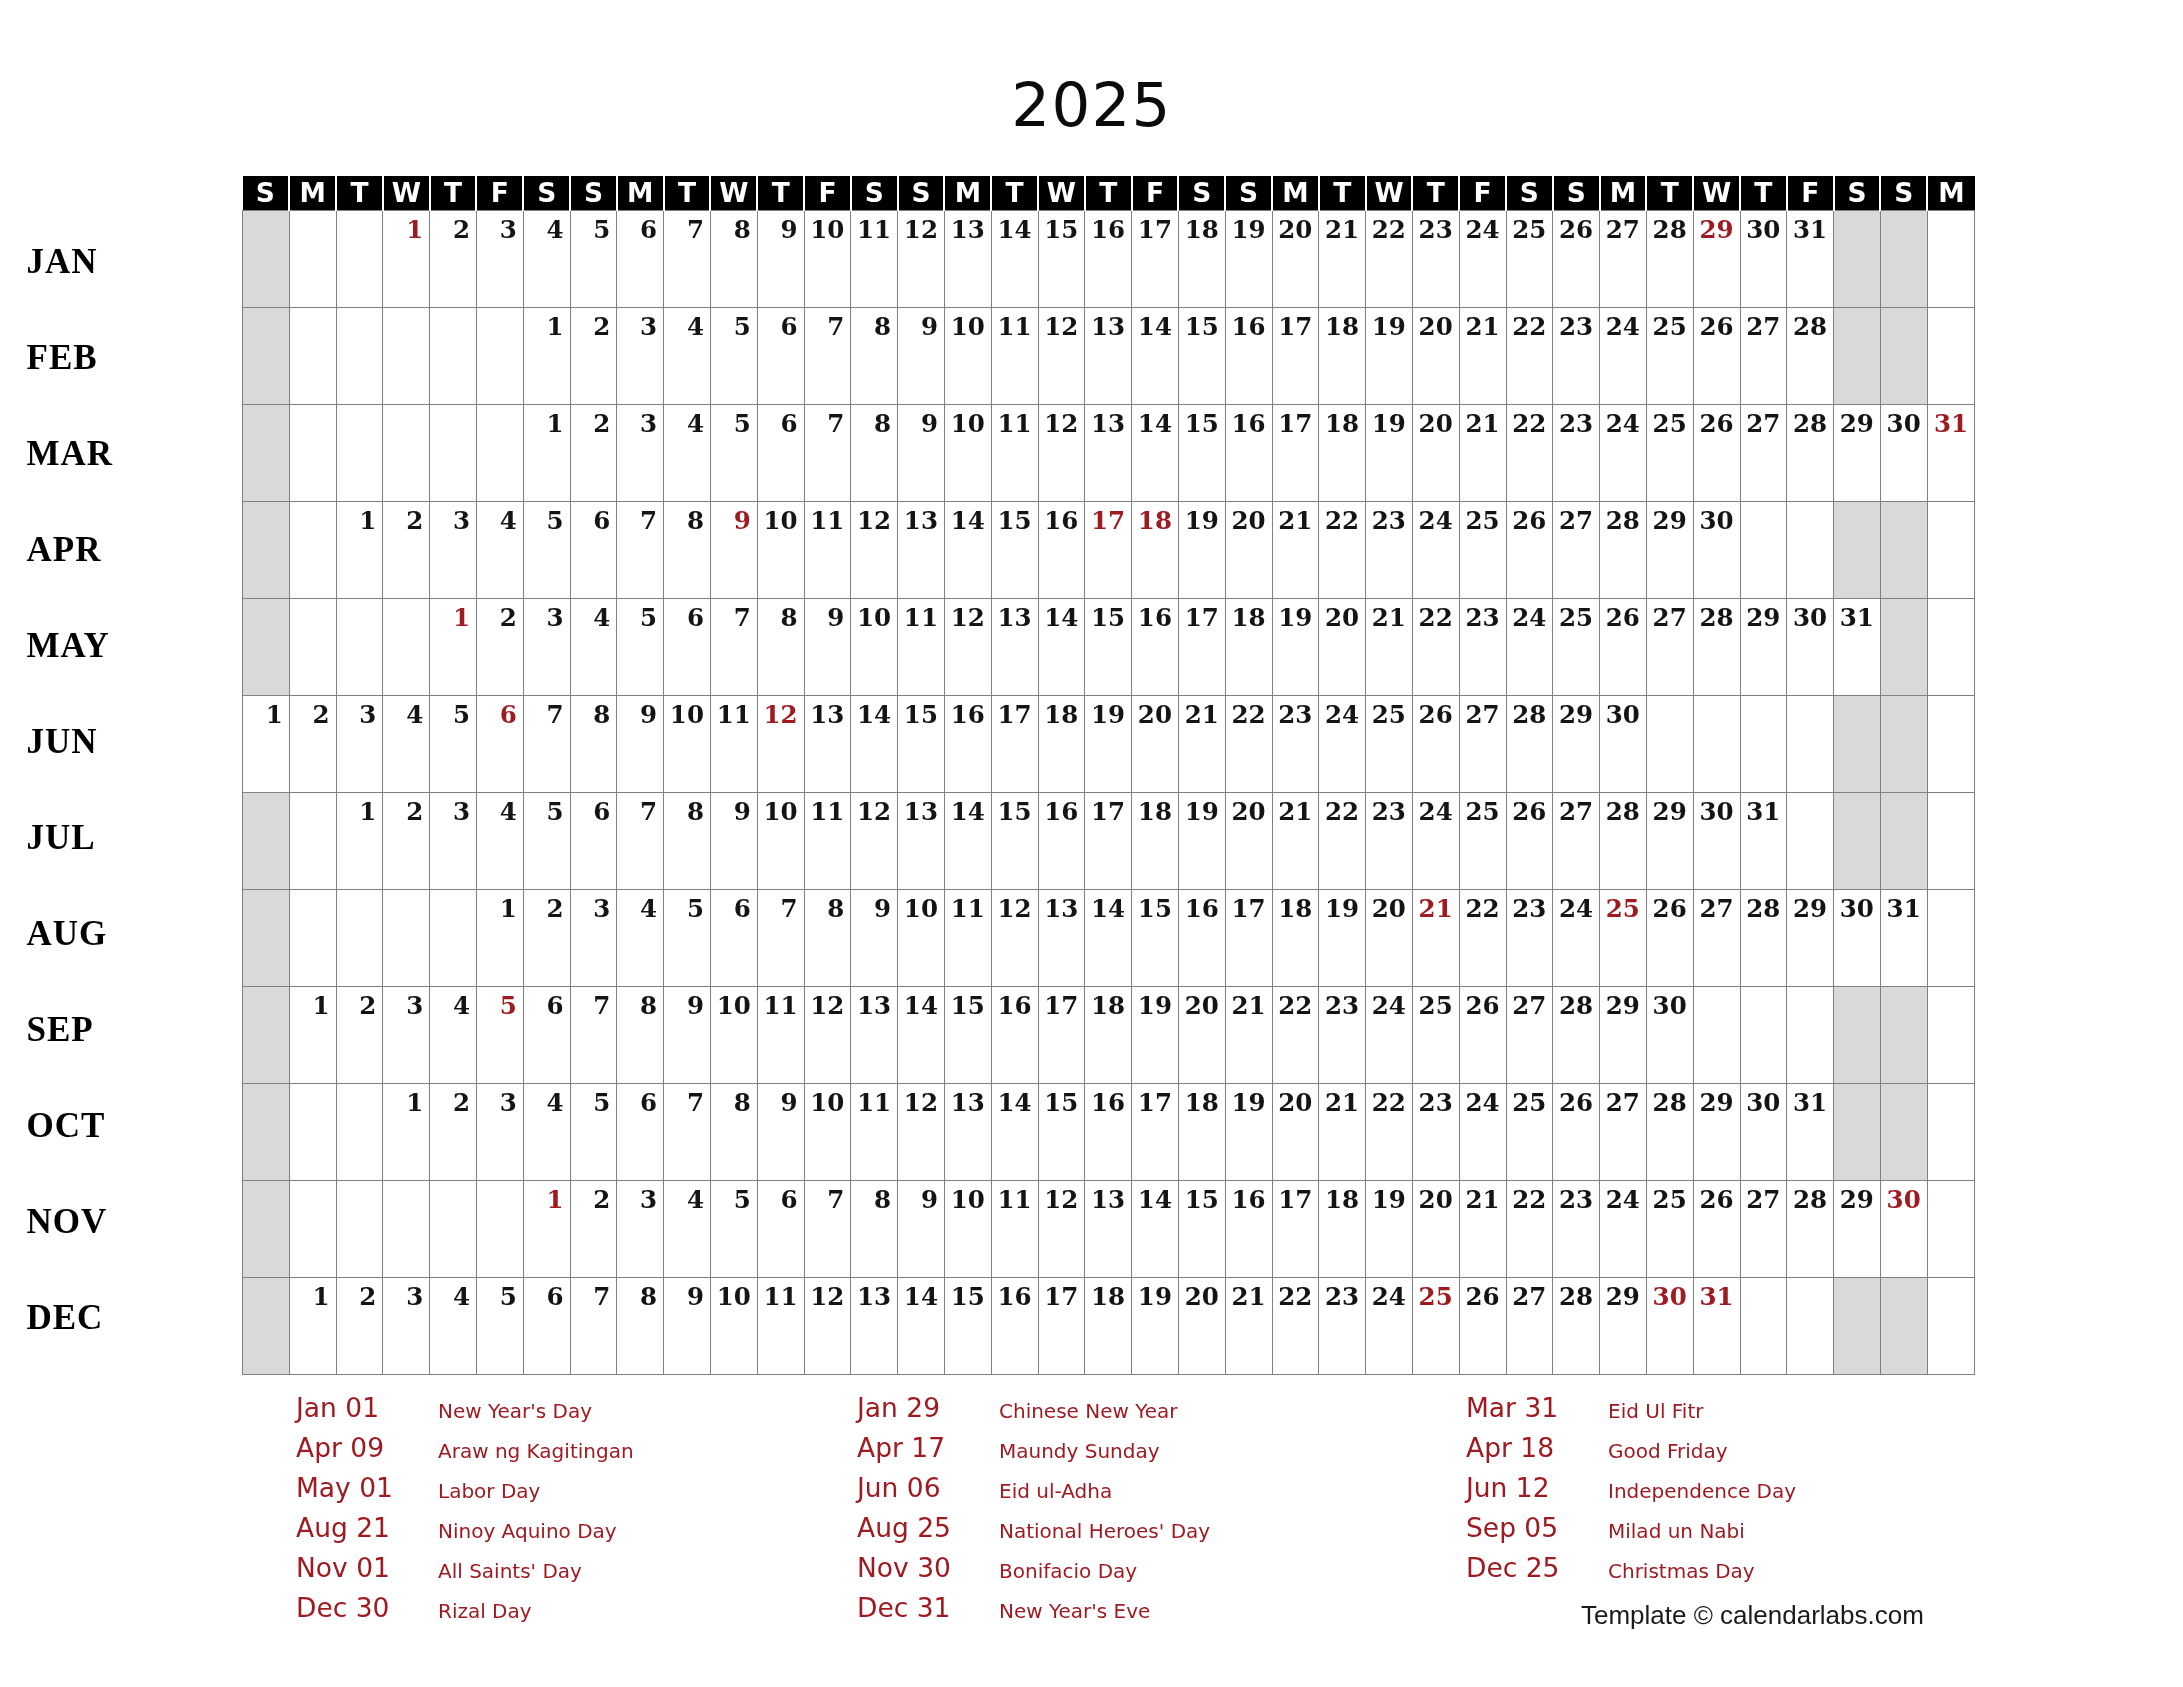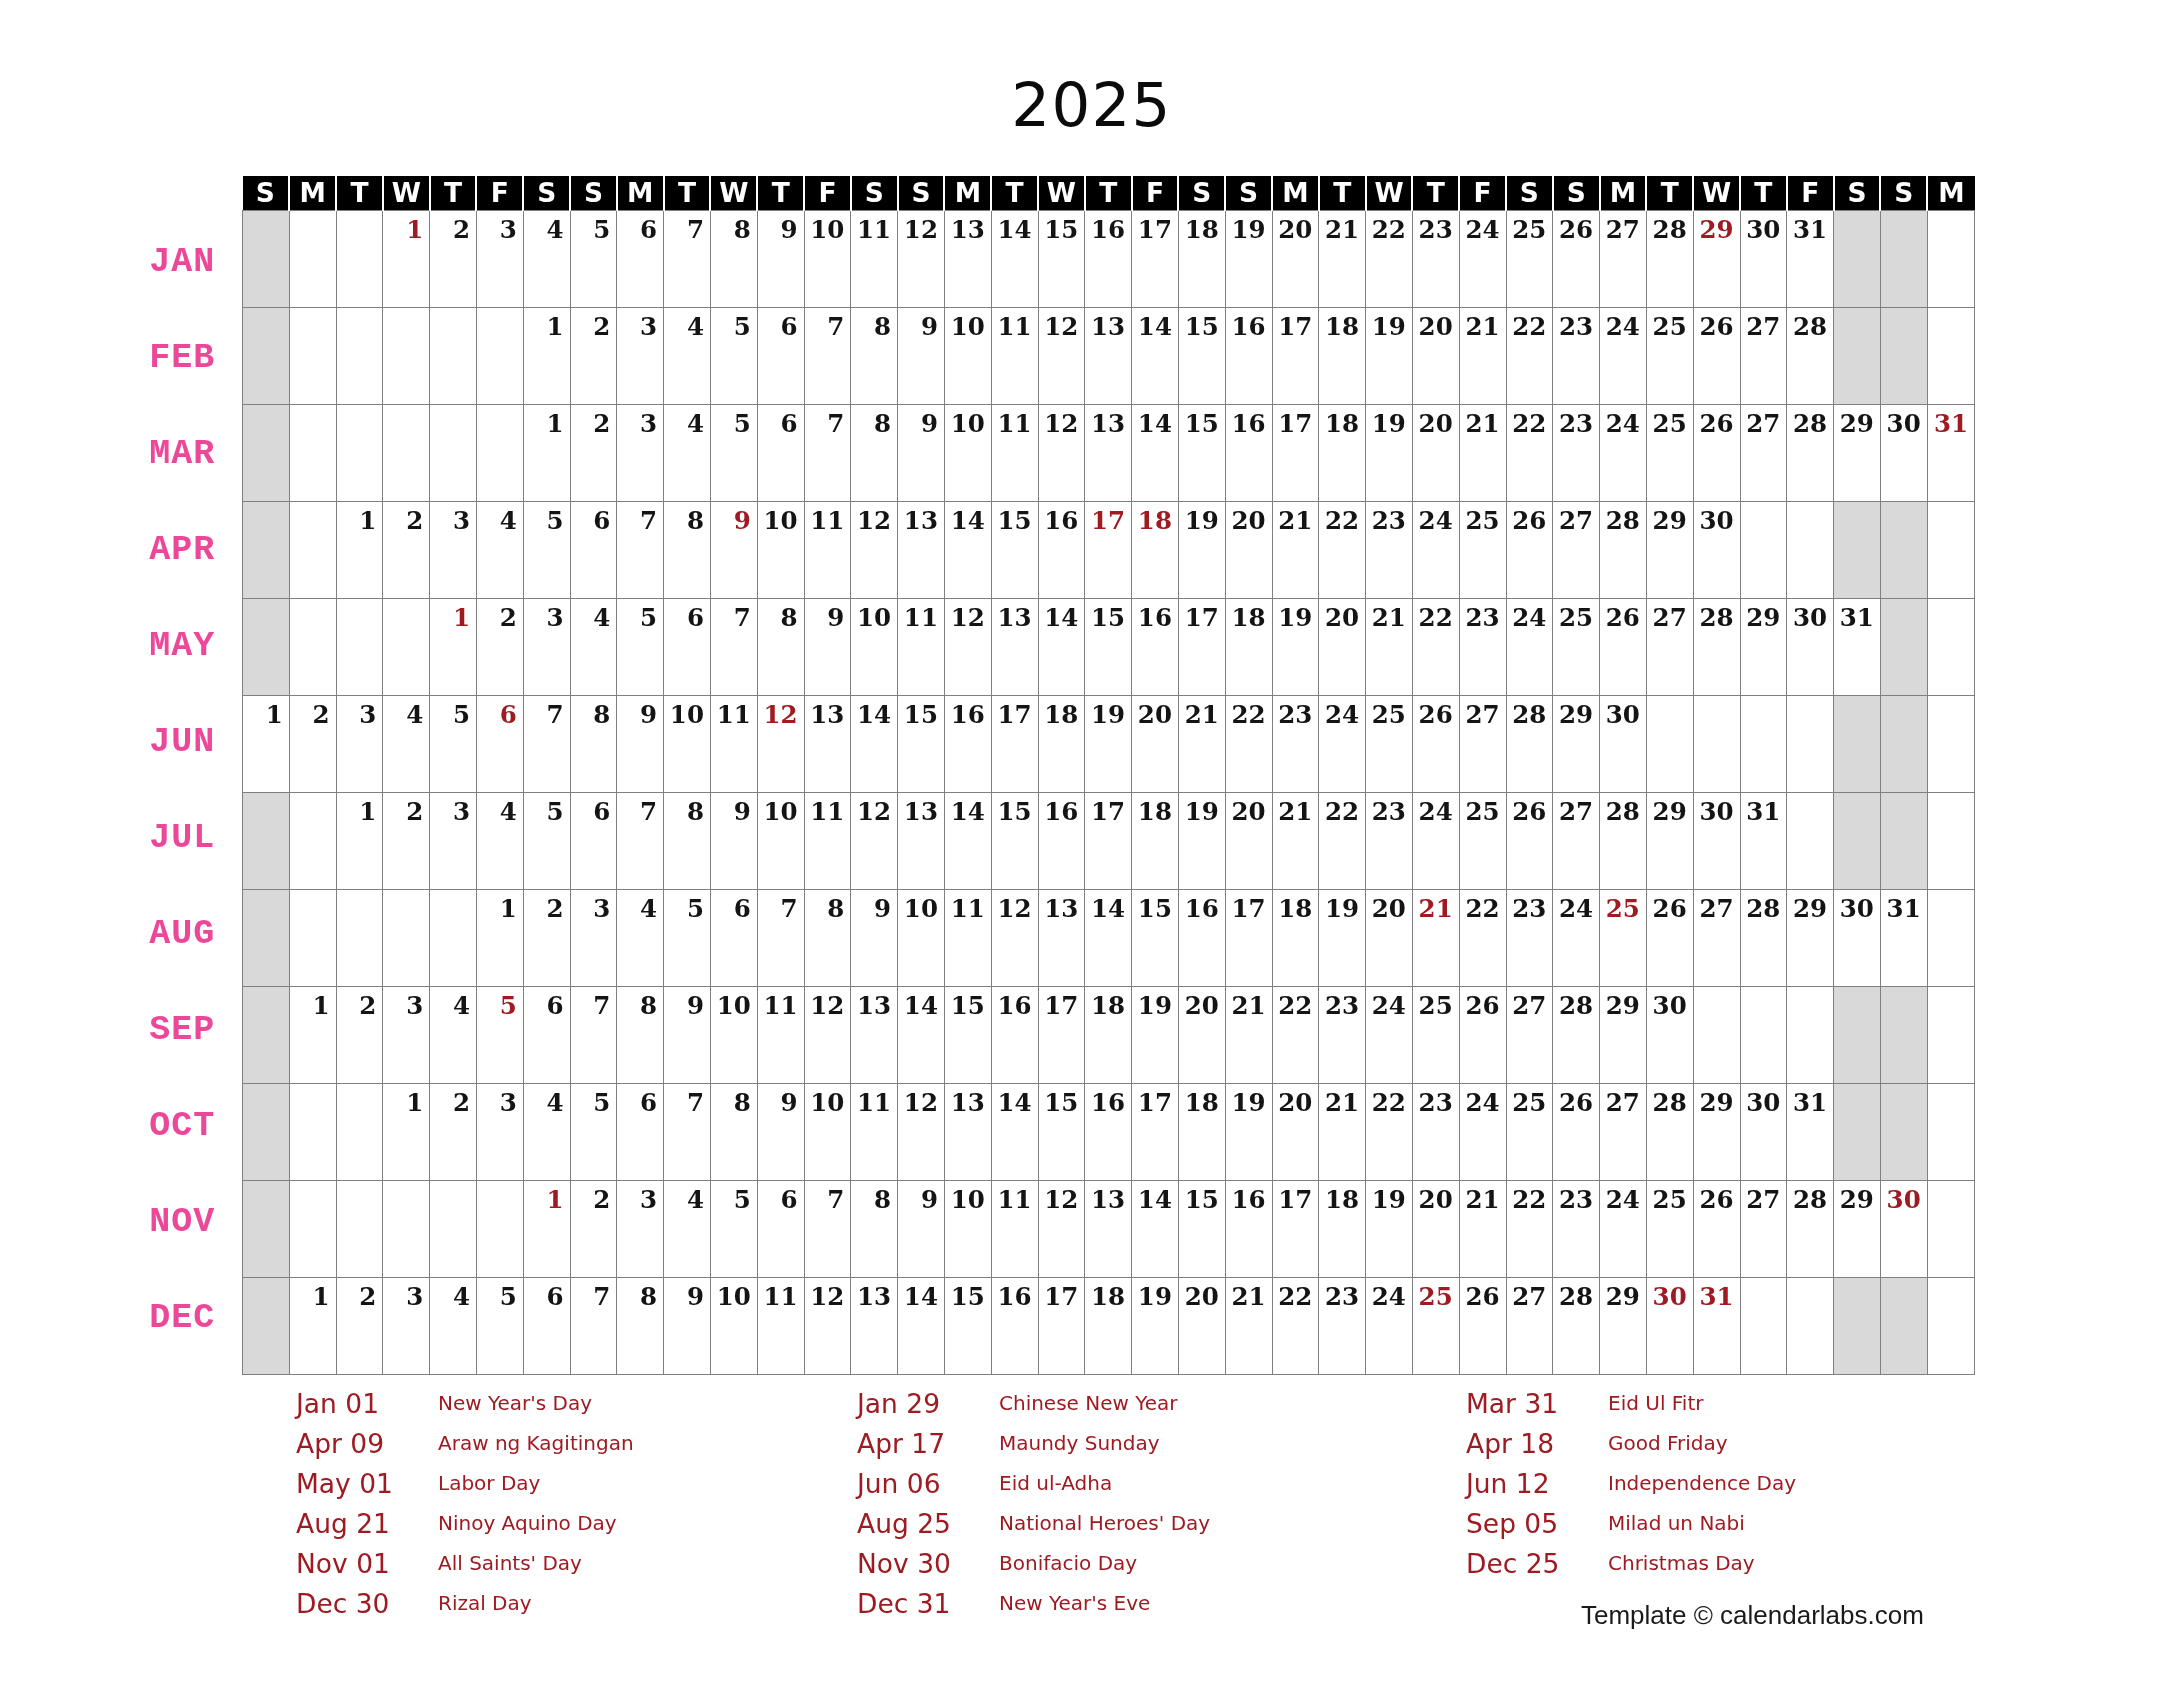--- a/index.html
+++ b/index.html
@@ -67,25 +67,24 @@
 
   #month-labels {
     position: absolute;
     left: 26.5px;
     top: 214px;
     width: 198px;
   }
   #month-labels .mlabel {
     height: 96px;
     line-height: 96px;
-    text-align: right;
-    font-family: Liberation Mono, monospace;
+    font-family: Liberation Serif, serif;
     font-weight: 700;
     font-size: 35px;
-    color: #ec4899;
+    color: #000000;
     letter-spacing: 1px;
     padding-right: 9.3px;
     box-sizing: border-box;
   }
 
   
   td.day {
     height: 96px;
     padding: 0;
     border: 1.3px solid #808080;
@@ -129,21 +128,21 @@
     flex-direction: column;
   }
   .legend-col.col1 { width: 595px; padding-left: 54px; box-sizing: border-box; }
   .legend-col.col2 { width: 629px; padding-left: 20px; box-sizing: border-box; }
   .legend-col.col3 { width: 509px; padding-left: 0px; box-sizing: border-box; }
 
   .legend-row {
     display: flex;
     flex-direction: row;
     height: 40px;
-    align-items: center;
+    align-items: flex-end;
   }
   .legend-date {
     width: 142px;
     font-family: "DejaVu Sans", sans-serif;
     font-size: 26.5px;
     color: #9e1b22;
     white-space: nowrap;
   }
   .legend-name {
     font-family: "DejaVu Sans", sans-serif;

